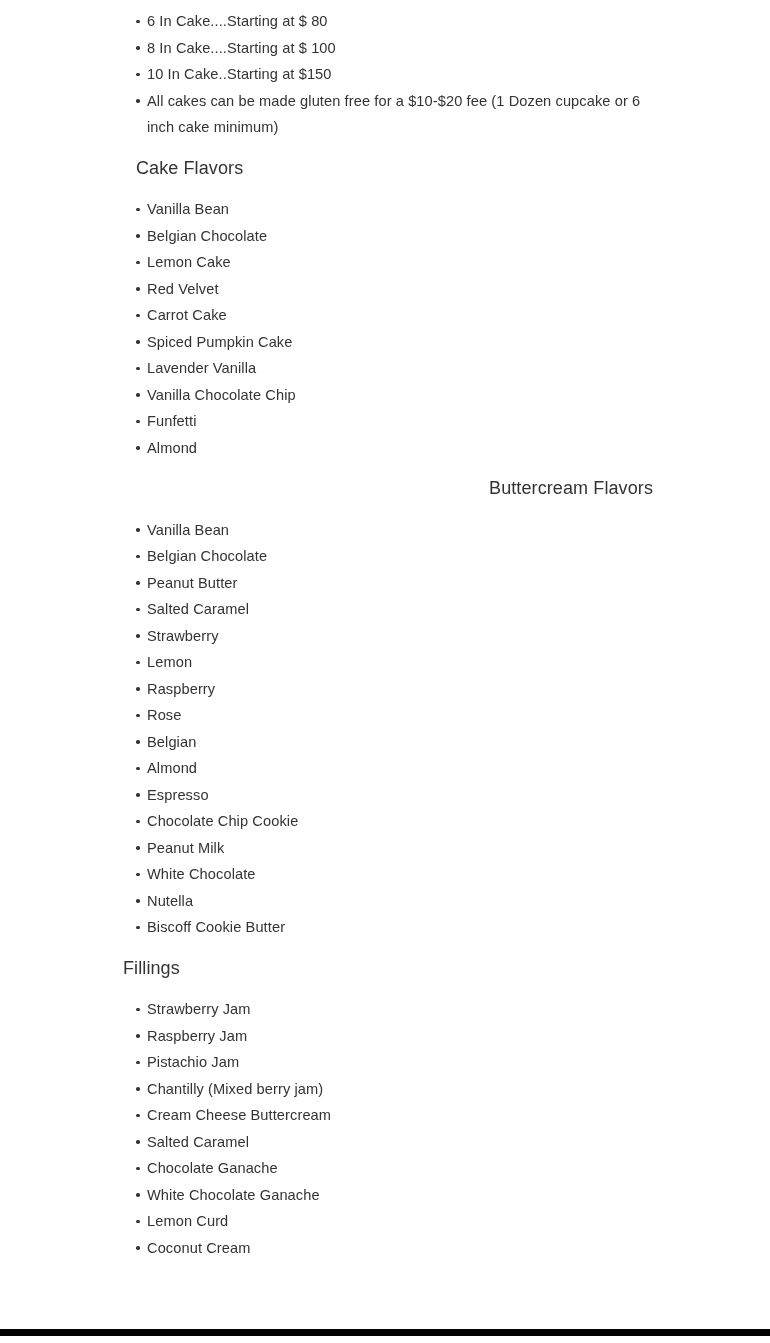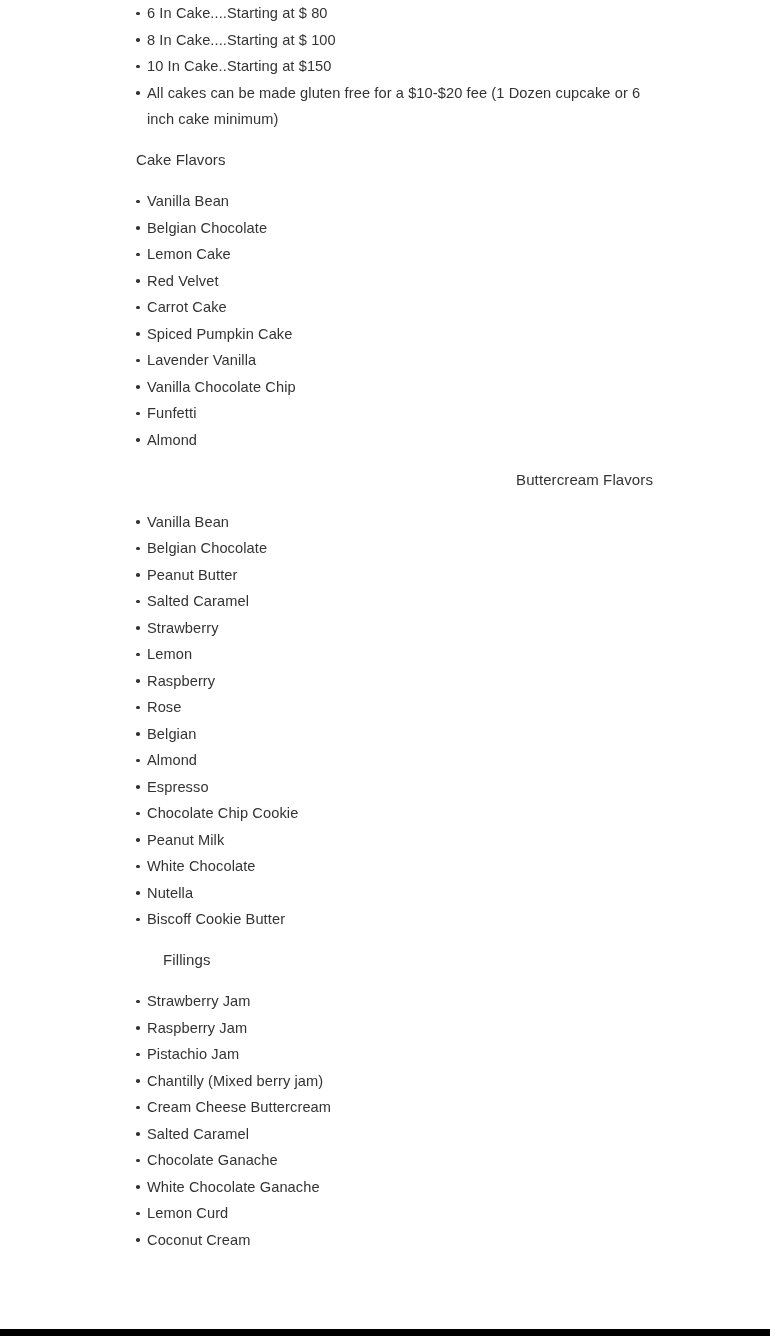--- a/index.html
+++ b/index.html
@@ -22,21 +22,21 @@
     position: relative;
     width: 770px;
     height: 1336px;
     background: #ffffff;
     padding: 0;
   }
 
   .content {
     position: absolute;
     left: 123px;
-    top: 0;
+    top: 8px;
     width: 530px;
   }
 
   ul.menu-list {
     list-style: none;
     margin: 0;
     padding: 0;
   }
 
   ul.menu-list li {
@@ -53,29 +53,29 @@
     position: absolute;
     left: 13px;
     top: 11.6px;
     width: 3.6px;
     height: 3.6px;
     border-radius: 50%;
     background: #333333;
   }
 
   .section-heading {
-    font-size: 15px;
+    font-size: 18px;
     line-height: 26.5px;
     color: #333333;
     letter-spacing: 0.1px;
   }
 
   .heading-cake-flavors { padding-left: 13px; }
   .heading-buttercream { padding-left: 8px; text-align: right; }
-  .heading-fillings { padding-left: 0px; margin-left: 40px; }
+  .heading-fillings { padding-left: 0px; }
 
   .gap-after-list { height: 14px; }
   .gap-after-heading { height: 15px; }
   .gap-after-list-small { height: 14px; }
 
   .bottom-bar {
     position: absolute;
     left: 0;
     bottom: 0;
     width: 770px;

